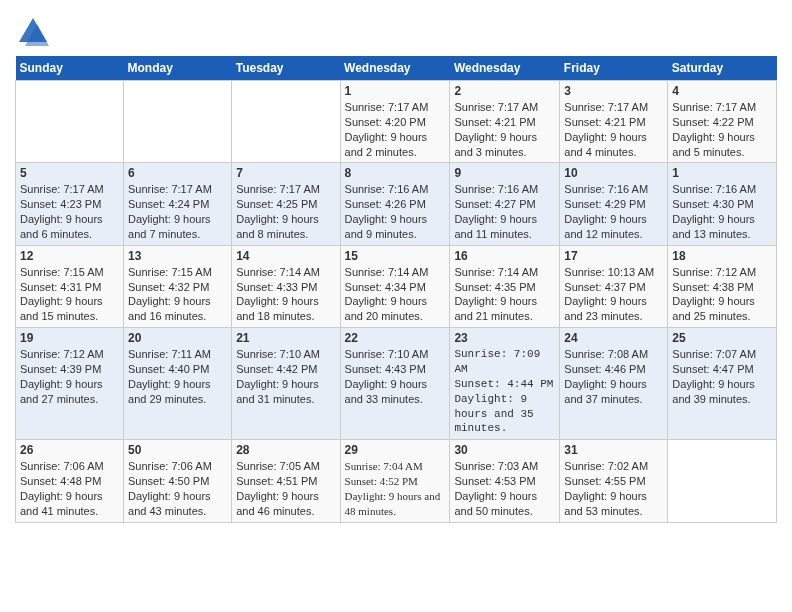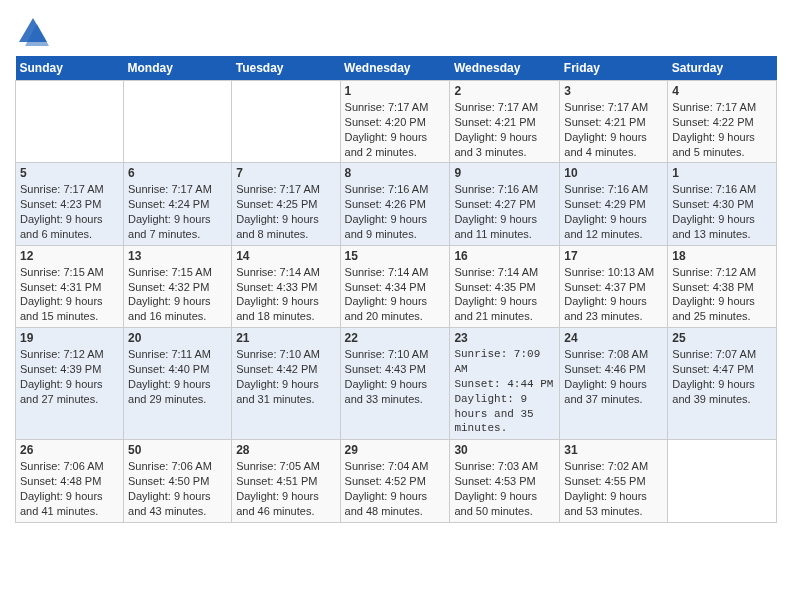--- a/index.html
+++ b/index.html
@@ -303,21 +303,21 @@
 Daylight: 9 hours and 43 minutes.</div>
           </td>
           <td>
             <span class="day-num">28</span>
             <div class="day-info" style="white-space: pre-line;">Sunrise: 7:05 AM
 Sunset: 4:51 PM
 Daylight: 9 hours and 46 minutes.</div>
           </td>
           <td>
             <span class="day-num">29</span>
-            <div class="day-info" style="white-space: pre-line;">Sunrise: 7:04 AM
+            <div class="day-info" style="white-space: pre-line; font-family: Liberation Serif, serif;">Sunrise: 7:04 AM
 Sunset: 4:52 PM
 Daylight: 9 hours and 48 minutes.</div>
           </td>
           <td>
             <span class="day-num">30</span>
             <div class="day-info" style="white-space: pre-line;">Sunrise: 7:03 AM
 Sunset: 4:53 PM
 Daylight: 9 hours and 50 minutes.</div>
           </td>
           <td>

